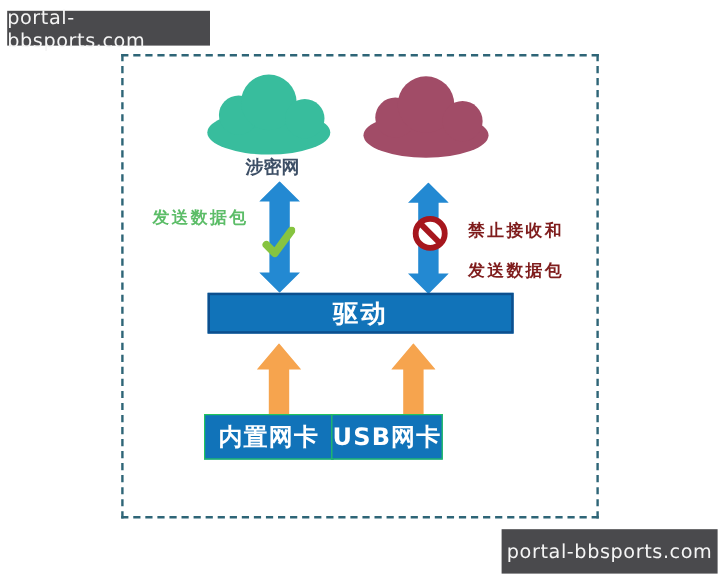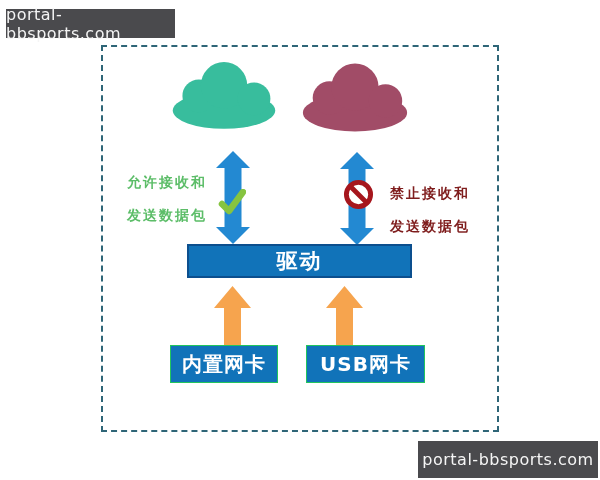--- a/index.html
+++ b/index.html
@@ -32,36 +32,36 @@
   .va-right{left:340px;top:152px;}
   .check-icon{position:absolute;left:218px;top:189px;width:28px;height:26px;}
   .no-icon{position:absolute;left:343px;top:179px;width:31px;height:31px;}
   .note{
     position:absolute;font-size:14px;font-weight:bold;
     letter-spacing:2px;line-height:33px;white-space:nowrap;
   }
   .note-allow{left:127px;top:166px;color:#5cbd68;}
   .note-deny{left:390px;top:177px;color:#7f1d1d;}
   .driver-box{
-    position:absolute;left:187px;top:244px;width:225px;height:34px;
+    position:absolute;left:173px;top:244px;width:255px;height:34px;
     background:#1173b9;border:2px solid #0c4f8e;box-sizing:border-box;
     color:#ffffff;font-size:21px;font-weight:bold;
     display:flex;align-items:center;justify-content:center;letter-spacing:2px;
   }
   .uparrow{position:absolute;width:37px;height:59px;}
   .ua-left{left:214px;top:286px;}
   .ua-right{left:326px;top:286px;}
   .nic-box{
     position:absolute;top:345px;height:38px;
     background:#1173b9;border:1px solid #22c55e;box-sizing:border-box;
     color:#ffffff;font-size:20px;font-weight:bold;
     display:flex;align-items:center;justify-content:center;letter-spacing:1px;
   }
   .nic-left{left:170px;width:108px;}
-  .nic-right{left:306px;width:119px;}
+  .nic-right{left:276px;width:93px;}
 </style>
 </head>
 <body>
 
 <div class="stage">
 
   <div class="watermark wm-top">
     <span>portal-bbsports.com</span>
   </div>
 
@@ -78,40 +78,40 @@
 
   <svg class="cloud cloud-right" viewBox="0 0 120 72">
     <g fill="#a14c67">
       <ellipse cx="60" cy="53" rx="53" ry="19"></ellipse>
       <circle cx="34" cy="38" r="17"></circle>
       <circle cx="60" cy="27" r="24"></circle>
       <circle cx="91" cy="41" r="17"></circle>
     </g>
   </svg>
 
+  <div class="cloud-label cl-left">涉密网</div>
 
   <svg class="varrow va-left" viewBox="0 0 34 93">
     <polygon points="17,0 34,17 25.5,17 25.5,76 34,76 17,93 0,76 8.5,76 8.5,17 0,17" fill="#2389d2"></polygon>
   </svg>
 
   <svg class="varrow va-right" viewBox="0 0 34 93">
     <polygon points="17,0 34,17 25.5,17 25.5,76 34,76 17,93 0,76 8.5,76 8.5,17 0,17" fill="#2389d2"></polygon>
   </svg>
 
   <svg class="check-icon" viewBox="0 0 28 26">
     <polyline points="4,15 11,22 25,3" fill="none" stroke-width="6.5" stroke-linecap="round" stroke-linejoin="round" stroke="#86c440"></polyline>
   </svg>
 
   <svg class="no-icon" viewBox="0 0 32 32">
     <circle cx="16" cy="16" r="12.5" fill="#ffffff" stroke-width="5" stroke="#a6161d"></circle>
     <line x1="8" y1="8" x2="24" y2="24" stroke-width="5" stroke="#a6161d"></line>
   </svg>
 
   <div class="note note-allow">
-    <div>允许接收和</div>
     <div>发送数据包</div>
   </div>
 
   <div class="note note-deny">
     <div>禁止接收和</div>
     <div>发送数据包</div>
   </div>
 
   <div class="driver-box">
     <span>驱动</span>

